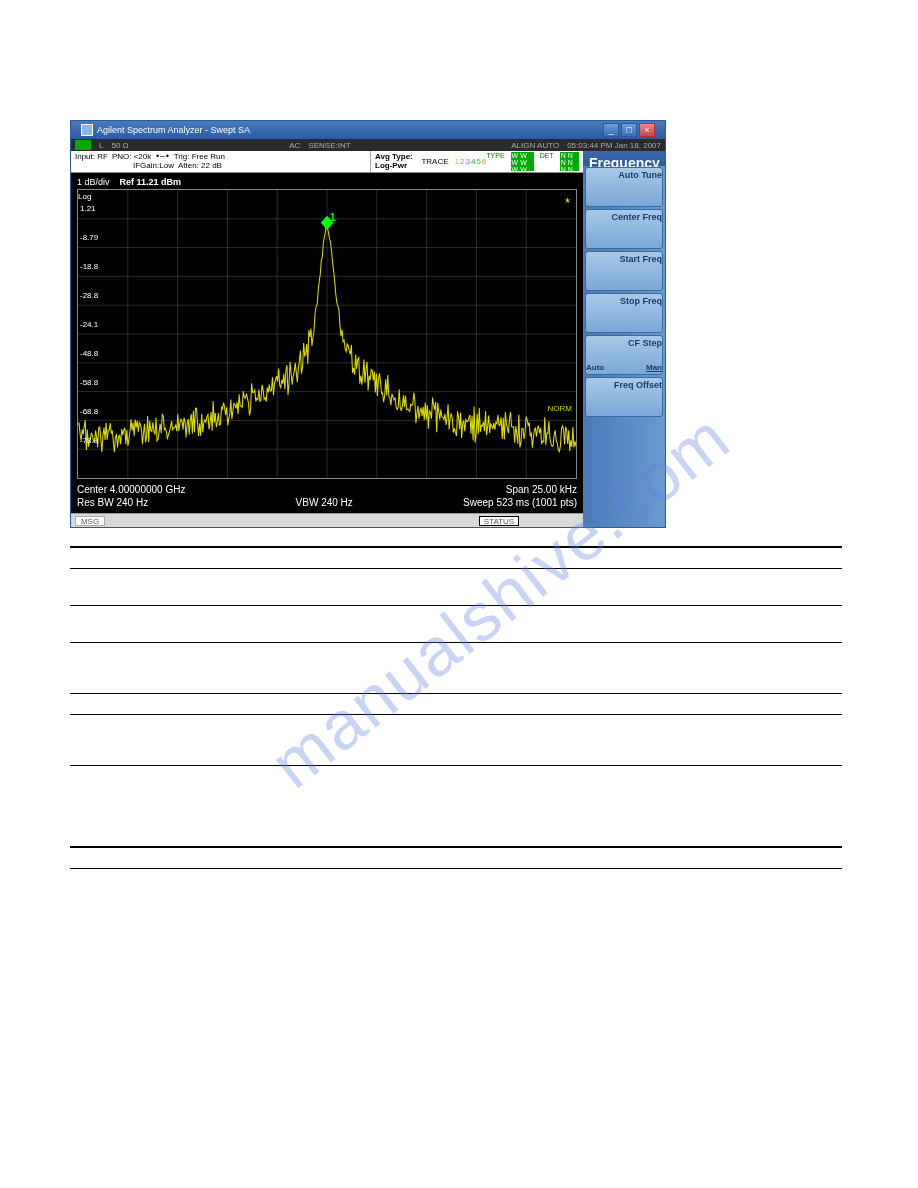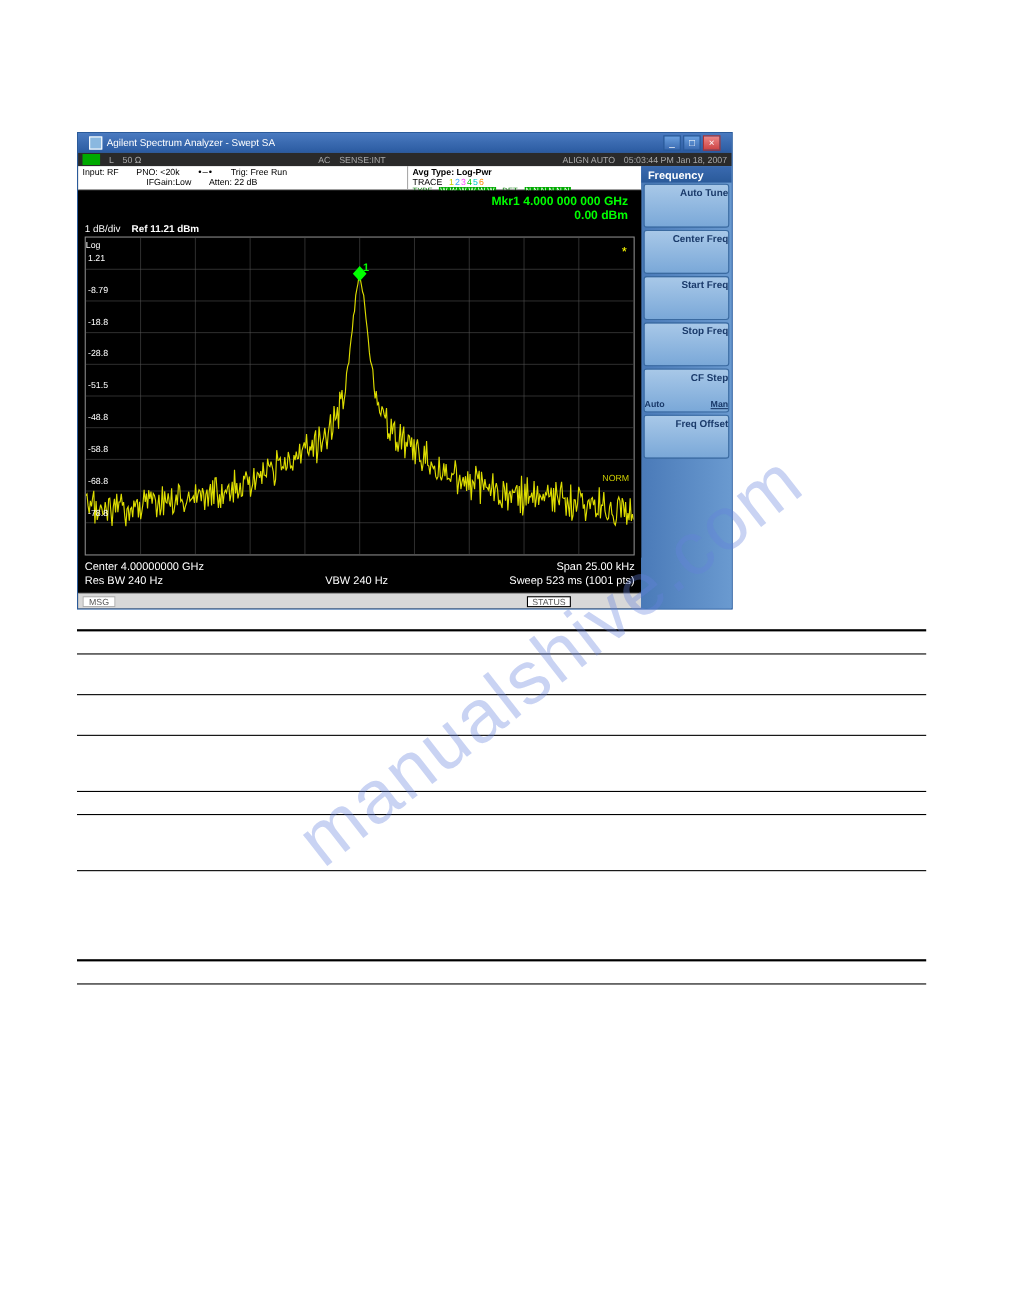--- a/index.html
+++ b/index.html
@@ -45,22 +45,22 @@
   }
   .statusbar-top .green-box { background:#0a0; width:16px; height:10px; }
   .statusbar-top .spacer { flex:1; }
   .content-row { display:flex; background:#5a8cc8; }
   .main-panel { flex:1; background:#000; display:flex; flex-direction:column; }
   .info-bar {
     background:#fff; color:#000; font-size:8px; height:22px;
     display:flex; border-bottom:1px solid #888;
   }
   .info-left { width:300px; display:flex; flex-direction:column; padding:1px 4px; border-right:1px solid #aaa;}
-  .info-left .row { display:flex; gap:16px; align-items:center;}
-  .info-right { flex:1; padding:1px 4px; display:flex; flex-direction:column; font-size:8px;}
+  .info-left .row { display:flex; gap:4px; align-items:center;}
+  .info-right { flex:1; padding:1px 4px; display:flex; flex-direction:row; font-size:8px;}
   .info-right .avg { font-weight:bold; }
   .trace-colors { display:flex; gap:1px; align-items:center;}
   .plot-wrap {
     padding:4px 6px 2px 6px; background:#000;
   }
   .marker-readout {
     color:#0f0; text-align:right; font-size:11px; font-weight:bold; line-height:1.2;
     padding-right:6px;
   }
   .scale-label { color:#fff; font-size:8px; position:absolute; }
@@ -83,21 +83,21 @@
   .status-footer .msg-box { background:#fff; border:1px solid #aaa; width:30px; height:10px; text-align:center;}
   .status-footer .status-box { background:#fff; border:1px solid #000000; width:40px; height:10px; text-align:center; margin-left:auto; margin-right:60px;}
 
   
   .side-menu {
     width:82px; display:flex; flex-direction:column;
     background: linear-gradient(to right,#4a7ab8,#6a9ad0);
   }
   .menu-header {
     background: linear-gradient(to bottom,#3a6ab0,#2a5a9a);
-    color:#fff; font-size:10px; font-weight:bold;
+    color:#fff; font-size:14px; font-weight:bold;
     padding:4px 6px; height:15px;
   }
   .menu-btn {
     background: linear-gradient(to bottom,#a8c8e8,#7aa8d8);
     border:1px solid #3a6aa0;
     border-radius:3px;
     margin:1px 2px;
     height:40px;
     padding:2px 0;
     font-size:9px; font-weight:bold; color:#1a3a6a;
@@ -192,39 +192,35 @@
           <div style="display:flex;gap:6px;font-size:7px;color:#070">
             <span>TYPE</span>
             <span style="background:#0a0;color:#fff;padding:0 1px">W W W W W W</span>
             <span>DET</span>
             <span style="background:#0a0;color:#fff;padding:0 1px">N N N N N N</span>
           </div>
         </div>
       </div>
 
       <div class="plot-wrap" style="position:relative">
-        <div class="marker-readout">
-          <div>Mkr1 4.000 000 000 GHz</div>
-          <div>0.00 dBm</div>
-        </div>
 
         <div style="color:#fff;font-size:9px;display:flex;gap:10px">
           <span>1 dB/div</span>
           <span style="font-weight:bold">Ref 11.21 dBm</span>
         </div>
 
         <div class="plot-area" style="height:290px;margin-top:2px">
           <span style="position:absolute;left:0;top:2px;color:#fff;font-size:8px">Log</span>
           <span style="position:absolute;right:6px;top:6px;color:#ff0;font-size:12px">*</span>
 
           <span class="scale-label" style="left:2px;top:14px">1.21</span>
           <span class="scale-label" style="left:2px;top:43px">-8.79</span>
           <span class="scale-label" style="left:2px;top:72px">-18.8</span>
           <span class="scale-label" style="left:2px;top:101px">-28.8</span>
-          <span class="scale-label" style="left:2px;top:130px">-51.5</span>
+          <span class="scale-label" style="left:2px;top:130px">-24.1</span>
           <span class="scale-label" style="left:2px;top:159px">-48.8</span>
           <span class="scale-label" style="left:2px;top:188px">-58.8</span>
           <span class="scale-label" style="left:2px;top:217px">-68.8</span>
           <span class="scale-label" style="left:2px;top:246px">-78.8</span>
 
           <span style="position:absolute;right:4px;top:214px;color:#cc0;font-size:8px">NORM</span>
 
           <svg class="plot" viewBox="0 0 480 290" preserveAspectRatio="none">
             <g stroke="#555" stroke-width="0.5">
               <line x1="0" y1="29" x2="480" y2="29"></line>

